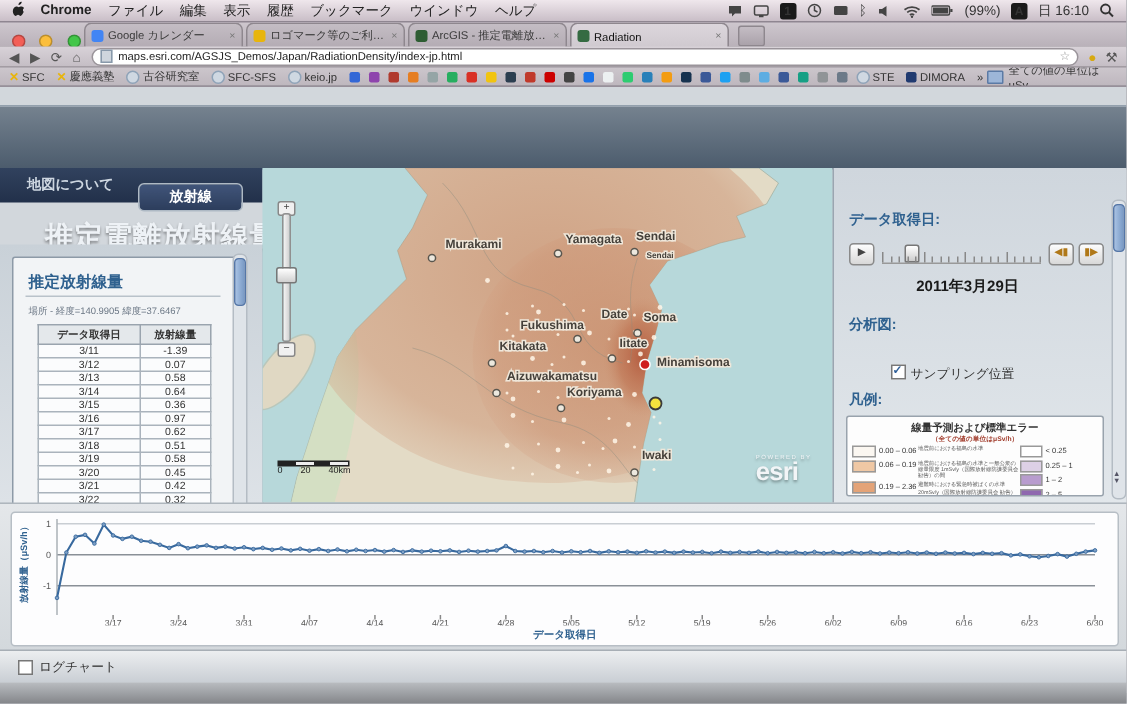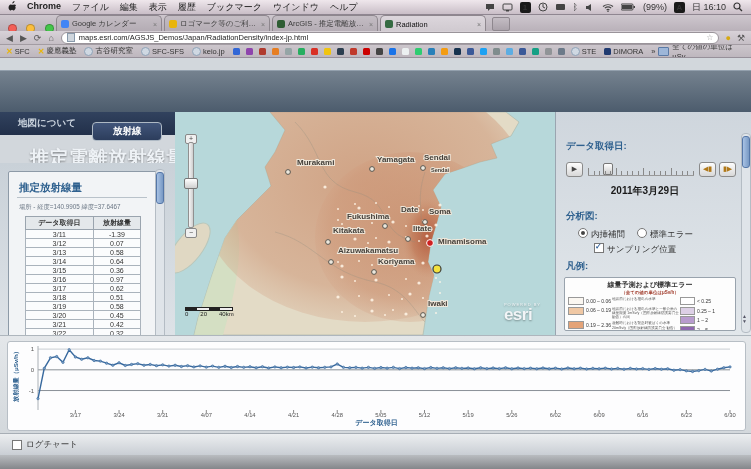--- a/index.html
+++ b/index.html
@@ -662,24 +662,20 @@
         <div class="tick" style="left: 83.2%;"></div>
         <div class="tick" style="left: 88.4%;"></div>
         <div class="tick" style="left: 93.6%;"></div>
         <div class="tick" style="left: 98.8%;"></div>
       </div>
     <div class="sbtn amber" style="margin-right:3px;">◀▮</div>
     <div class="sbtn amber">▮▶</div>
   </div>
   <div id="dateval" class="abs">2011年3月29日</div>
   <div style="left:10px;top:98px;" class="geolabel abs">分析図:</div>
-  <div id="radios" class="abs">
-      <span><span class="radio sel"></span><span>内挿補間</span></span>
-      <span><span class="radio"></span><span>標準エラー</span></span>
-    </div>
   <div id="samprow" class="abs">
     <span class="checkbox on"></span><span>サンプリング位置</span>
   </div>
   <div style="left:10px;top:148px;" class="geolabel abs">凡例:</div>
   <div id="legendbox" class="abs">
     <div id="legend-title">線量予測および標準エラー</div>
     <div id="legend-sub">（全ての値の単位はμSv/h）</div>
     <div id="legend-rows">
       <div id="legend-left">
           <div class="lrow">

